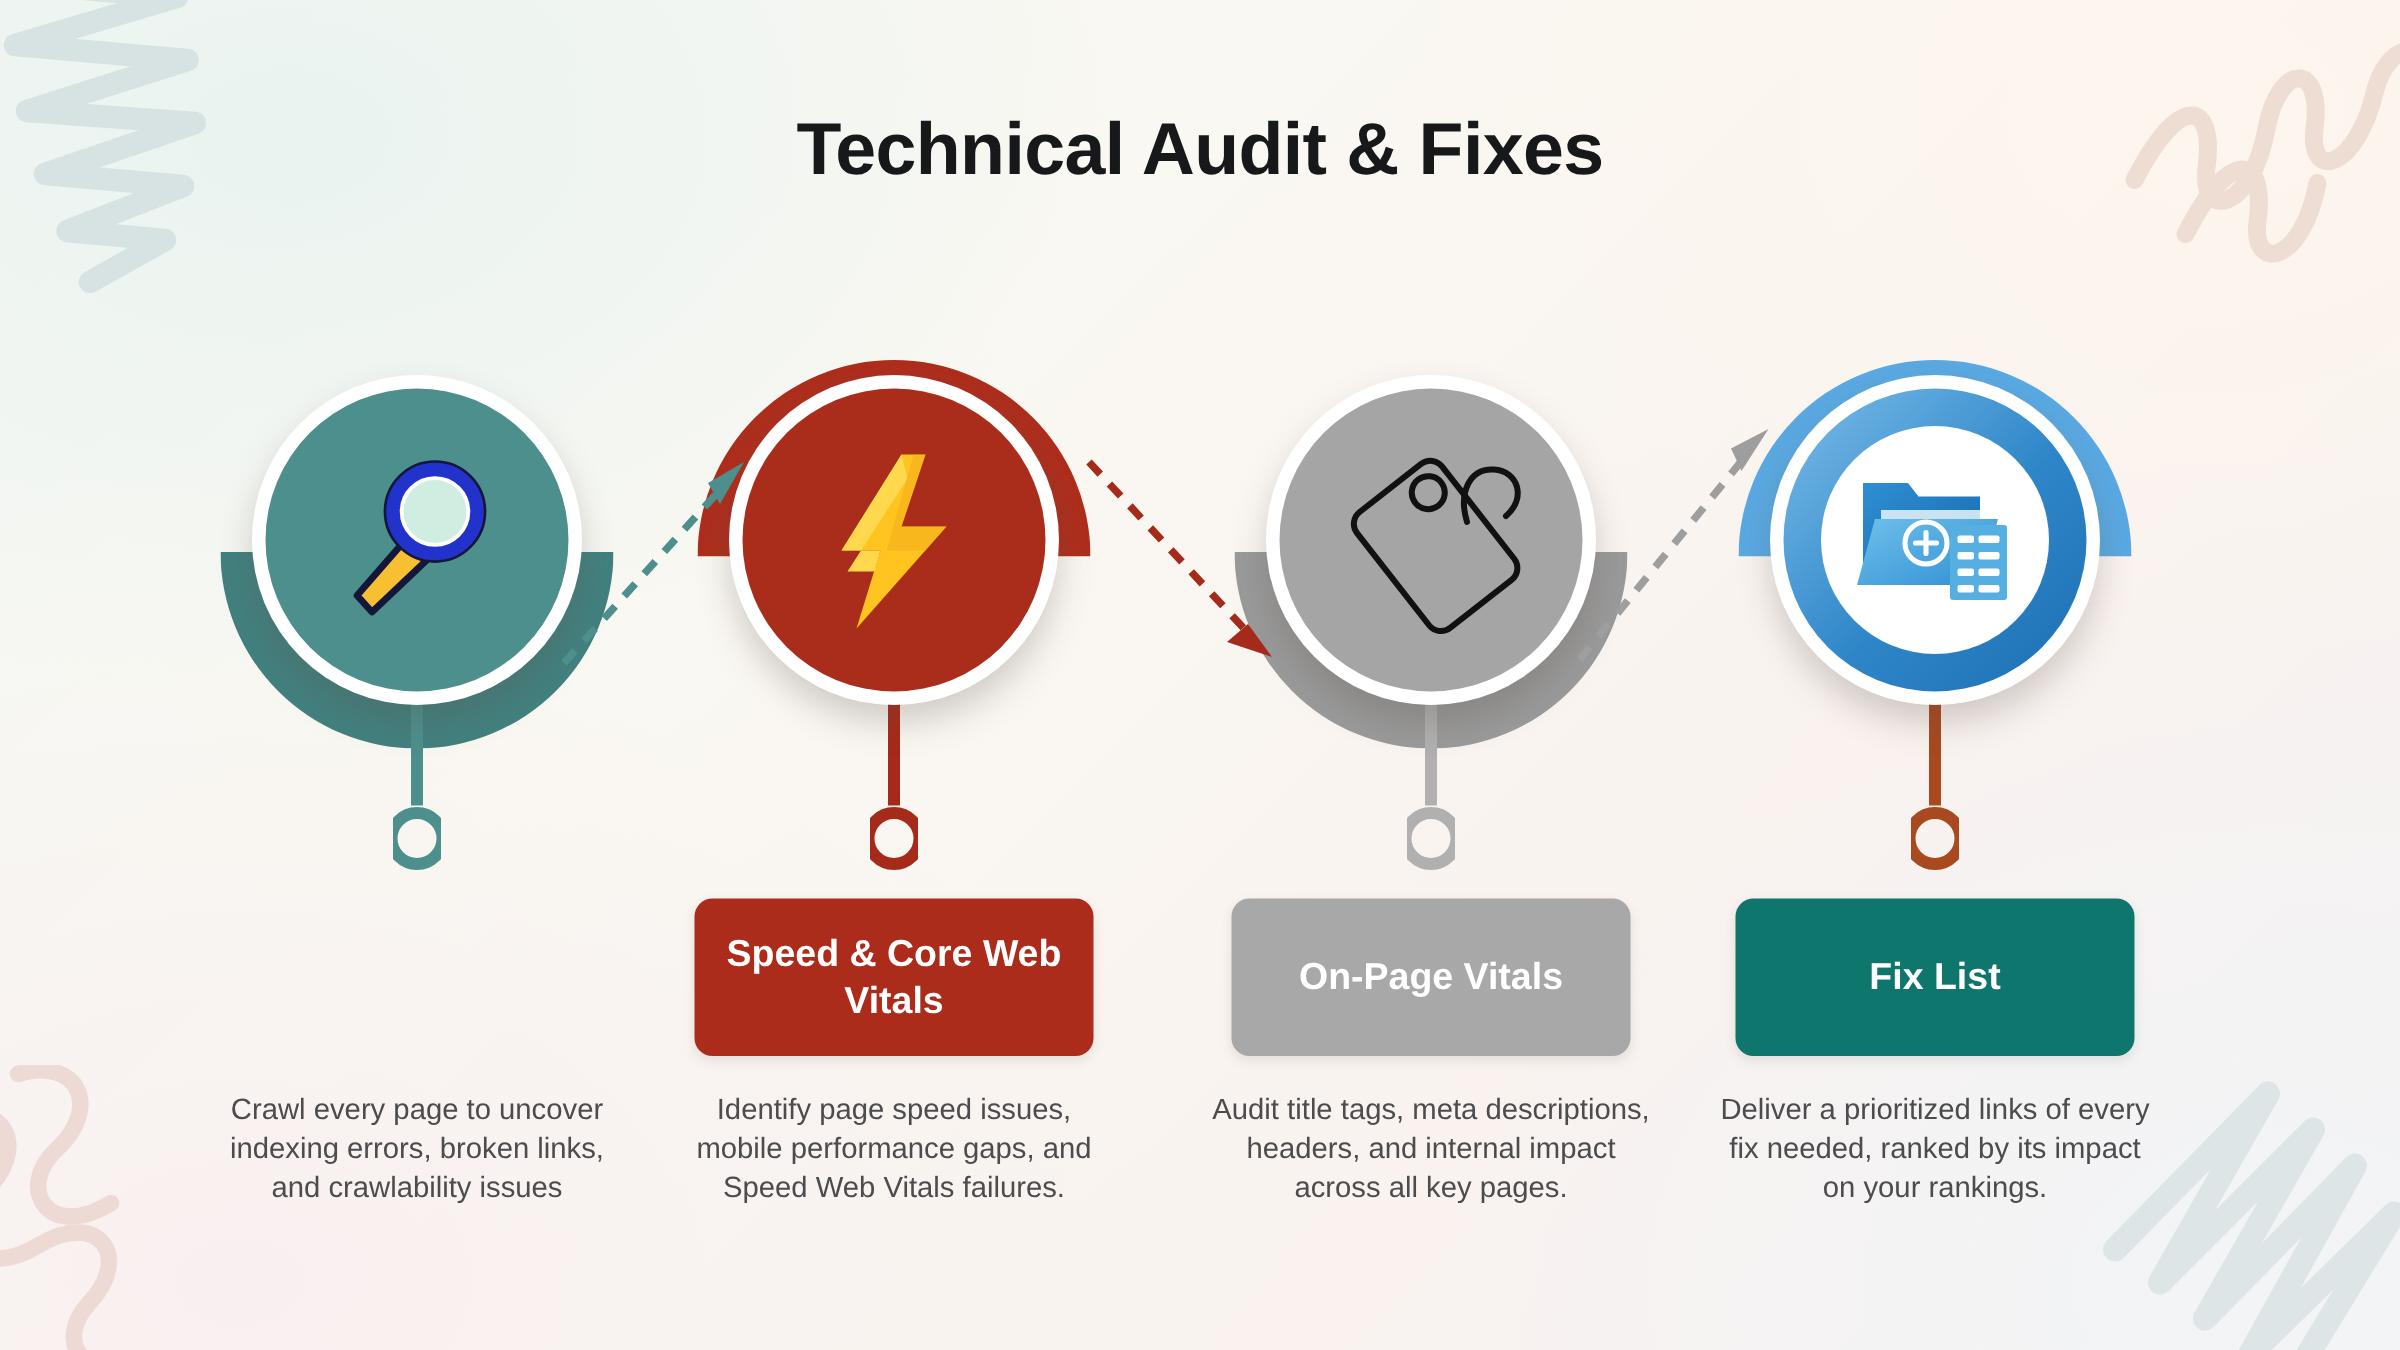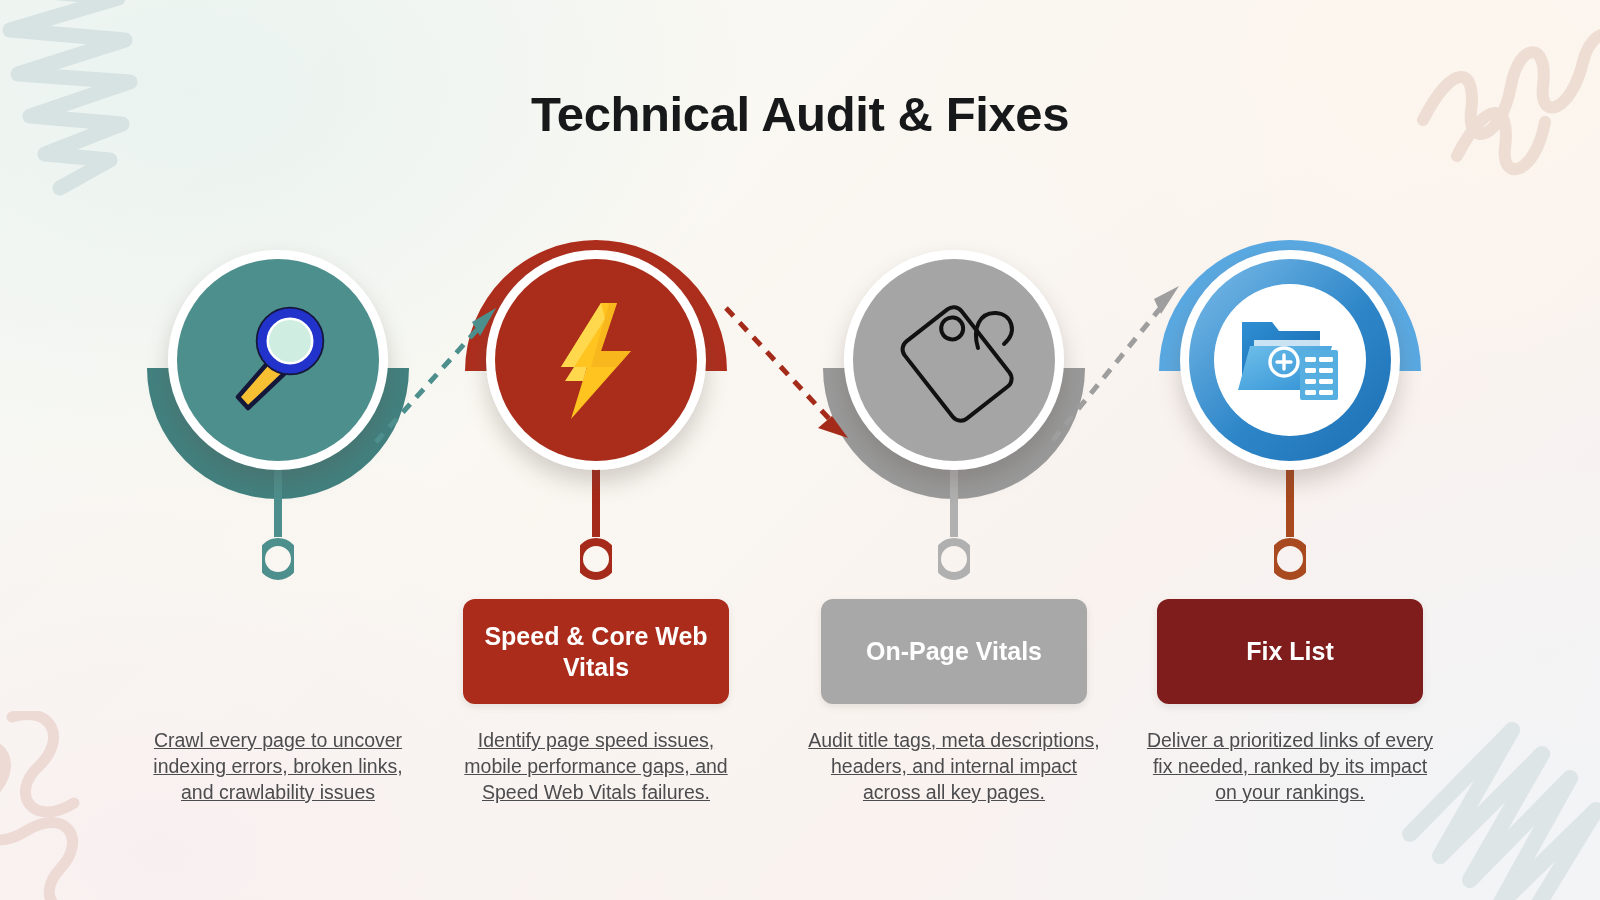--- a/index.html
+++ b/index.html
@@ -16,21 +16,21 @@
   }
   #stage { position:absolute; inset:0; }
 
   .deco { position:absolute; pointer-events:none; }
   #deco-tl { left:-10px;  top:-18px; }
   #deco-tr { right:-30px; top:-30px; }
   #deco-bl { left:-40px;  bottom:-30px; }
   #deco-br { right:-20px; bottom:-25px; }
 
   #page-title {
-    position:absolute; left:0; right:0; top:86px;
+    position:absolute; left:0; right:0; top:72px;
     text-align:center;
     font-size:49px; font-weight:bold; letter-spacing:-0.4px;
     color:#16181a;
   }
 
   .step { position:absolute; top:0; width:340px; height:900px; }
   .step-1 { left:108px; }
   .step-2 { left:426px; }
   .step-3 { left:784px; }
   .step-4 { left:1120px; }
@@ -69,21 +69,21 @@
     display:flex; align-items:center; justify-content:center; text-align:center;
     color:#ffffff; font-size:25px; font-weight:bold; line-height:1.22;
     padding:0 12px;
     box-shadow:0 3px 7px rgba(100,90,80,0.13);
   }
 
   
   .desc {
     position:absolute; left:50%; margin-left:-140px; top:728px;
     width:280px; text-align:center;
-    font-size:19.5px; line-height:1.33; color:#4c4c4e;text-decoration:underline;
+    font-size:19.5px; line-height:1.33; color:#4c4c4e;
   }
   .desc.wide { margin-left:-150px; width:300px; }
 
   
   .arrow { position:absolute; }
   #arrow-1 { left:368px; top:300px; }
   #arrow-2 { left:718px; top:298px; }
   #arrow-3 { left:1047px; top:268px; }
 </style>
 </head>
@@ -244,21 +244,21 @@
                 <rect x="83" y="58" width="14" height="5" rx="1.4"></rect>
               <rect x="69" y="69" width="11" height="5" rx="1.4"></rect>
                 <rect x="83" y="69" width="14" height="5" rx="1.4"></rect>
               <rect x="69" y="80" width="11" height="5" rx="1.4"></rect>
                 <rect x="83" y="80" width="14" height="5" rx="1.4"></rect>
             </g>
           </svg>
         </div>
       </div>
     </div>
-    <div class="chip" style="background:#7f1d1d">
+    <div class="chip" style="background:#0f766e">
       <span>Fix List</span>
     </div>
     <div class="desc wide">Deliver a prioritized links of every fix needed, ranked by its impact on your rankings.</div>
   </div>
 
   <div class="arrow" id="arrow-1">
     <svg width="140" height="150" viewBox="0 0 140 150">
       <line x1="8" y1="142" x2="116" y2="22" stroke="#4d8f8d" stroke-width="5" stroke-dasharray="11 9" stroke-linecap="butt"></line>
       <path d="M128 8 L112 36 L104 22 Z" fill="#4d8f8d"></path>
     </svg>

